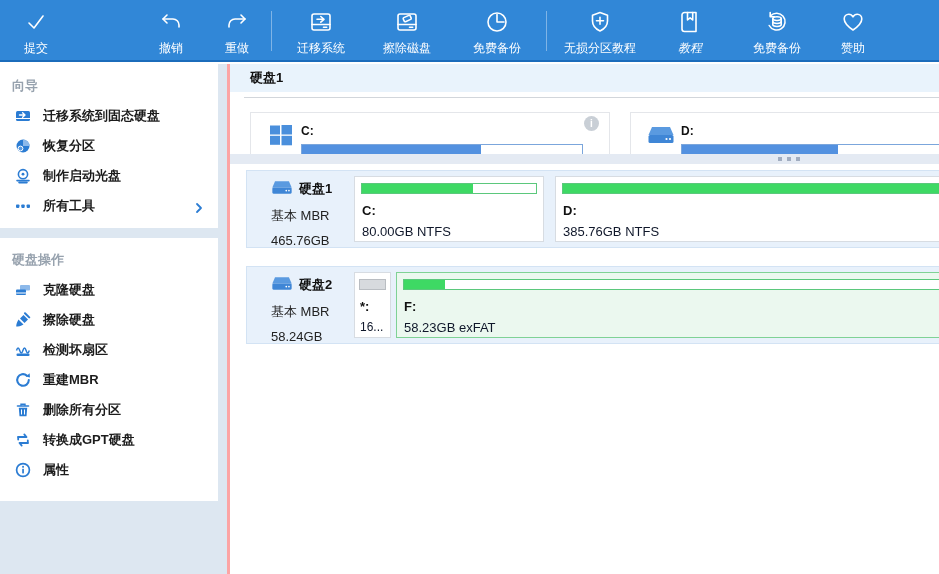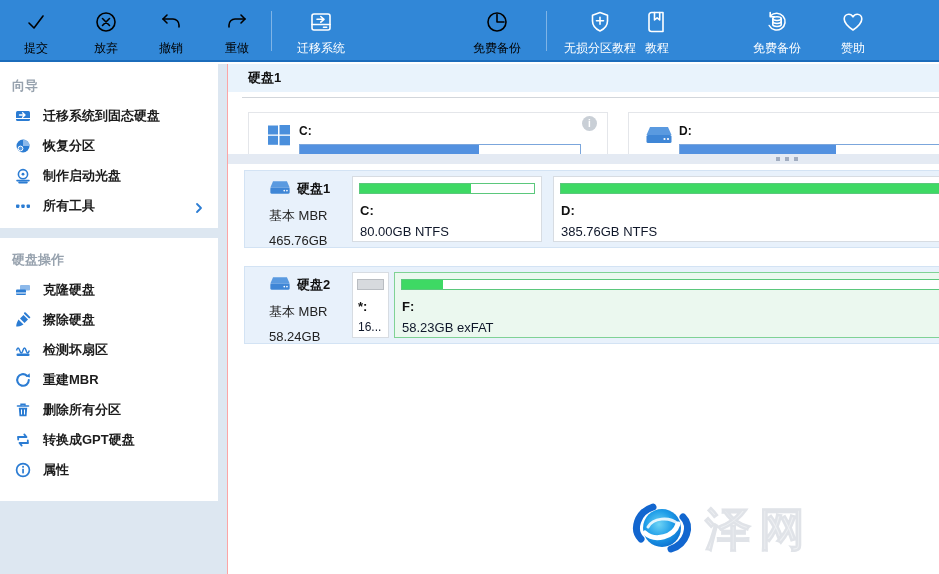--- a/index.html
+++ b/index.html
@@ -2,39 +2,39 @@
 <html style="--toolbar-bg: #3187d7; --toolbar-line: #1b6cbb; --accent: #2b7cd3; --green: #3ed964; --green-border: #5bc87c; --blue-fill: #5391e0; --row-bg: #e8f1fb; --tab-bg: #e9f3fc;"><head>
 <meta charset="utf-8">
 <style>
   html,body{margin:0;padding:0;background:#555;}
   *{box-sizing:border-box;font-family:"Liberation Sans","DejaVu Sans",sans-serif;}
   #window{position:relative;width:939px;height:574px;background:#fff;overflow:hidden;margin:0 auto;}
 
   
   .toolbar{position:absolute;left:0;top:0;width:939px;height:62px;background:var(--toolbar-bg,#3187d7);border-bottom:2px solid var(--toolbar-line,#1b6cbb);}
   .tb-item{position:absolute;top:6px;height:52px;text-align:center;color:#fff;cursor:pointer;}
-  .tb-item.disabled{color:#000000;}
+  .tb-item.disabled{color:#ffffff;}
   .tb-item .ic{height:32px;display:flex;align-items:center;justify-content:center;}
   .tb-item .lb{font-size:12px;margin-top:2px;white-space:nowrap;}
   .tb-sep{position:absolute;top:11px;width:1px;height:40px;background:rgba(255,255,255,.38);}
   .tb-item svg{stroke:currentColor;fill:none;stroke-width:1.6;stroke-linecap:round;stroke-linejoin:round;}
 
   
   .sidebar{position:absolute;left:0;top:64px;width:227px;bottom:0;background:#dde7f1;}
   .sb-panel{position:absolute;left:0;width:218px;background:#fff;}
   .sb-head{padding:13px 0 6px 12px;font-size:13px;font-weight:bold;color:#97a2ae;}
   .sb-item{position:relative;height:30px;display:flex;align-items:center;padding-left:14px;cursor:pointer;}
   .sb-item .sic{width:17px;height:17px;display:flex;align-items:center;justify-content:center;flex:none;}
   .sb-item .sl{margin-left:12px;font-size:13px;font-weight:600;color:#1c1c1c;white-space:nowrap;}
   .sb-item .chev{position:absolute;right:14px;top:9px;}
   .sb-item svg.fillic{fill:var(--accent,#2b7cd3);}
   .sb-item svg.strokeic{stroke:var(--accent,#2b7cd3);fill:none;stroke-width:1.8;stroke-linecap:round;stroke-linejoin:round;}
 
   
-  .main{position:absolute;left:227px;top:64px;right:0;bottom:0;background:#fff;border-left:1px solid #fca5a5;}
+  .main{position:absolute;left:227px;top:64px;right:0;bottom:0;background:#fff;border-left:3px solid #fca5a5;}
   .tabband{position:absolute;left:0;top:0;right:0;height:28px;background:var(--tab-bg,#e9f3fc);}
   .tabband .tl{line-height:28px;padding-left:20px;font-size:13px;font-weight:bold;color:#111;}
   .hdiv{position:absolute;left:14px;right:0;top:33px;height:1px;background:#d2d6db;}
 
   .ov-card{position:absolute;top:48px;height:46px;background:#fff;border:1px solid #e4e6ea;}
   .ov-card .dl{position:absolute;left:50px;top:11px;font-size:12px;font-weight:bold;color:#111;}
   .ov-bar{position:absolute;left:50px;top:31px;height:11px;border:1px solid #7ba6dc;background:#fff;}
   .ov-bar .fill{display:block;height:100%;background:var(--blue-fill,#5391e0);}
   .ov-info{position:absolute;right:10px;top:3px;width:15px;height:15px;border-radius:50%;background:#c9cfd6;color:#fff;font-size:10px;font-weight:bold;text-align:center;line-height:15px;font-style:normal;}
 
@@ -68,29 +68,20 @@
 
     <div class="tb-item disabled" style="left:10px;width:52px;">
       <span class="ic">
         <svg width="26" height="26" viewBox="0 0 26 26">
             <path d="M6 14 l5 5 L20 7"></path>
           </svg>
         </span>
       <div class="lb">提交</div>
     </div>
 
-    <div class="tb-item disabled" style="left:80px;width:52px;">
-      <span class="ic">
-        <svg width="26" height="26" viewBox="0 0 26 26">
-            <circle cx="13" cy="13" r="9"></circle>
-            <path d="M9.5 9.5 l7 7 M16.5 9.5 l-7 7"></path>
-          </svg>
-        </span>
-      <div class="lb">放弃</div>
-    </div>
 
     <div class="tb-item disabled" style="left:145px;width:52px;">
       <span class="ic">
         <svg width="26" height="26" viewBox="0 0 26 26">
             <path d="M9 6 L5 10 l4 4"></path>
             <path d="M5 10 h10 a6 6 0 0 1 6 6 v2"></path>
           </svg>
         </span>
       <div class="lb">撤销</div>
     </div>
@@ -112,20 +103,31 @@
         <svg width="26" height="26" viewBox="0 0 26 26">
             <rect x="4" y="5" width="18" height="16" rx="2"></rect>
             <path d="M4 15.5 h18"></path>
             <path d="M9 10.3 h6.5 M12.8 7.5 l3.2 2.8 -3.2 2.8"></path>
             <path d="M15.5 18.3 h3.2"></path>
           </svg>
         </span>
       <div class="lb">迁移系统</div>
     </div>
 
+    <div class="tb-item" style="left:369px;width:76px;">
+      <span class="ic">
+        <svg width="26" height="26" viewBox="0 0 26 26">
+            <rect x="4" y="5" width="18" height="16" rx="2"></rect>
+            <path d="M4 15.5 h18"></path>
+            <rect x="9.4" y="7.4" width="7.6" height="4.4" rx="1" transform="rotate(-24 13 9.5)"></rect>
+            <path d="M15.5 18.3 h3.2"></path>
+          </svg>
+        </span>
+      <div class="lb">擦除磁盘</div>
+    </div>
 
     <div class="tb-item disabled" style="left:459px;width:76px;">
       <span class="ic">
         <svg width="26" height="26" viewBox="0 0 26 26">
             <circle cx="13" cy="13" r="9"></circle>
             <path d="M13 5.5 V13 h7"></path>
           </svg>
         </span>
       <div class="lb">免费备份</div>
     </div>
@@ -135,21 +137,21 @@
     <div class="tb-item" style="left:556px;width:88px;">
       <span class="ic">
         <svg width="26" height="26" viewBox="0 0 26 26">
             <path d="M13 3.5 l7.5 2.8 V12 c0 4.8 -3 7.9 -7.5 10 -4.5 -2.1 -7.5 -5.2 -7.5 -10 V6.3 Z"></path>
             <path d="M13 8.3 v7 M9.5 11.8 h7"></path>
           </svg>
         </span>
       <div class="lb">无损分区教程</div>
     </div>
 
-    <div class="tb-item" style="left:627px;width:60px;">
+    <div class="tb-item" style="left:660px;width:60px;font-style:italic;">
       <span class="ic">
         <svg width="26" height="26" viewBox="0 0 26 26">
             <path d="M7.5 3.5 h11.5 v19 H7.5 a2.5 2.5 0 0 1 -2.5 -2.5 V6 a2.5 2.5 0 0 1 2.5 -2.5 Z"></path>
             <path d="M10.5 3.5 v7.5 l2.6 -2.1 2.6 2.1 V3.5"></path>
           </svg>
         </span>
       <div class="lb">教程</div>
     </div>
 
     <div class="tb-item" style="left:736px;width:82px;">
@@ -415,32 +417,14 @@
 
       <div class="part selected" style="left:149px;width:600px;">
         <div class="pbar">
           <i class="fill" style="width: 7%;"></i>
         </div>
         <div class="pl">F:</div>
         <div class="pi">58.23GB exFAT</div>
       </div>
     </div>
 
-    <div class="watermark">
-      <span>
-        <svg width="66" height="66" viewBox="0 0 66 66">
-          <defs>
-              <radialGradient id="wg" cx="42%" cy="40%" r="65%">
-            <stop offset="0%" stop-color="#6fd4f5"></stop>
-                <stop offset="55%" stop-color="#1e9de8"></stop>
-                <stop offset="100%" stop-color="#0c6fd0"></stop>
-          </radialGradient>
-            </defs>
-          <circle cx="33" cy="34" r="19" fill="url(#wg)"></circle>
-          <path d="M12 45 C3 36 8 18 24 13" stroke="#1266cf" stroke-width="7" fill="none" stroke-linecap="round"></path>
-          <path d="M54 23 C63 32 58 50 42 55" stroke="#1266cf" stroke-width="7" fill="none" stroke-linecap="round"></path>
-          <path d="M16 39 C26 48 45 43 49 30" stroke="#fff" stroke-width="5" fill="none" stroke-linecap="round"></path>
-          <path d="M49 30 C40 22 24 24 19 33" stroke="#fff" stroke-width="3" fill="none" opacity=".85" stroke-linecap="round"></path>
-        </svg></span>
-      <span class="wm-text">泽网</span>
-    </div>
   </div>
 </div>
 
 </body></html>

